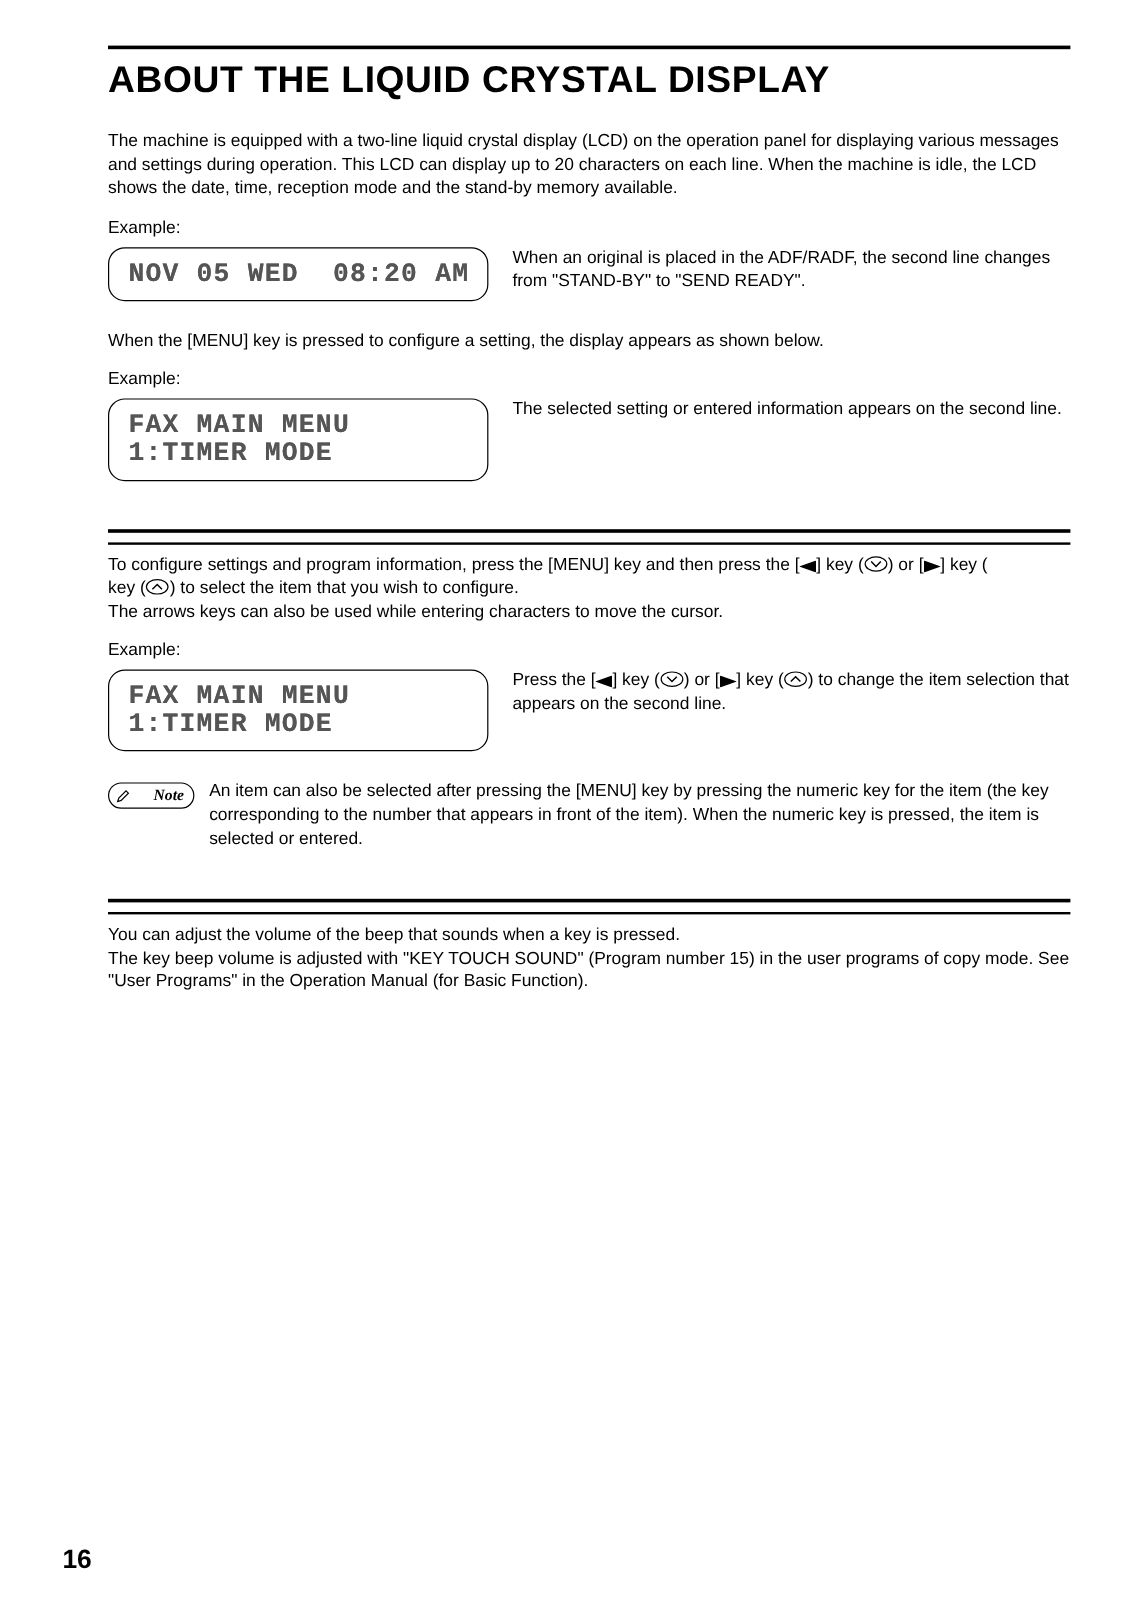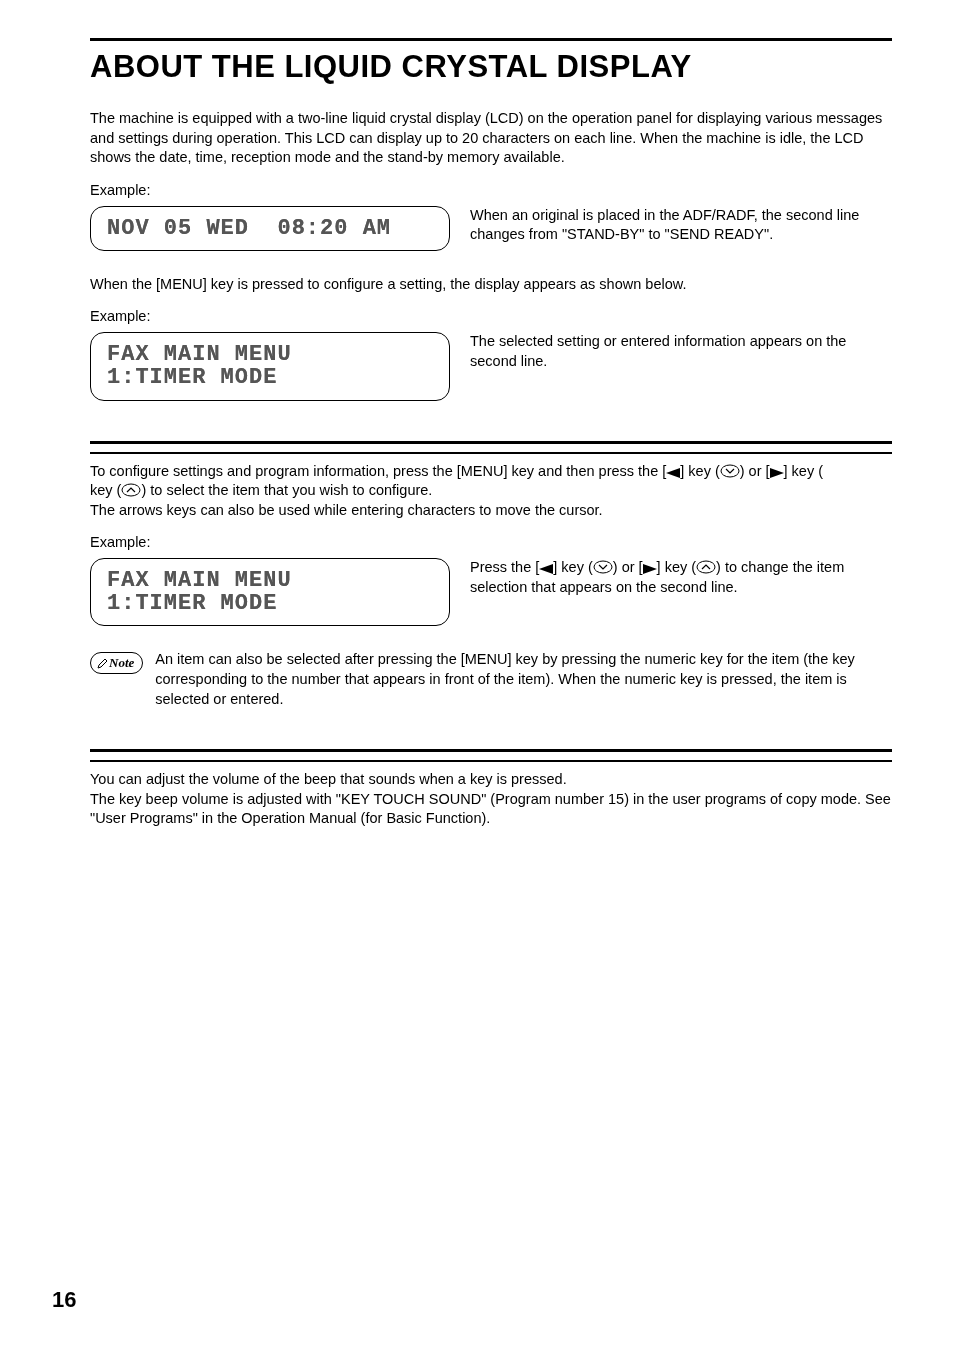--- a/index.html
+++ b/index.html
@@ -35,21 +35,21 @@
   .lcd-row {
     display: flex;
     align-items: flex-start;
     gap: 20px;
     margin-bottom: 24px;
   }
   .lcd-box {
     border: 1.5px solid #000;
     border-radius: 14px;
     padding: 10px 16px 10px 16px;
-    width: 360px;
+    width: 317px;
     flex-shrink: 0;
   }
   .lcd-line {
     font-family: "Courier New", monospace;
     font-size: 22px;
     letter-spacing: 1px;
     white-space: pre;
     color: #555;
     line-height: 1.05;
     font-weight: bold;
@@ -74,21 +74,21 @@
   .note-badge {
     border: 1.5px solid #000;
     border-radius: 14px;
     padding: 2px 8px 2px 6px;
     font-size: 13px;
     font-style: italic;
     font-weight: bold;
     font-family: "Times New Roman", serif;
     display: inline-flex;
     align-items: center;
-    gap: 0;
+    gap: 19px;
     flex-shrink: 0;
     margin-top: 2px;
   }
   .note-text {
     font-size: 14.5px;
     line-height: 1.35;
   }
   .page-number {
     position: absolute;
     bottom: 38px;

